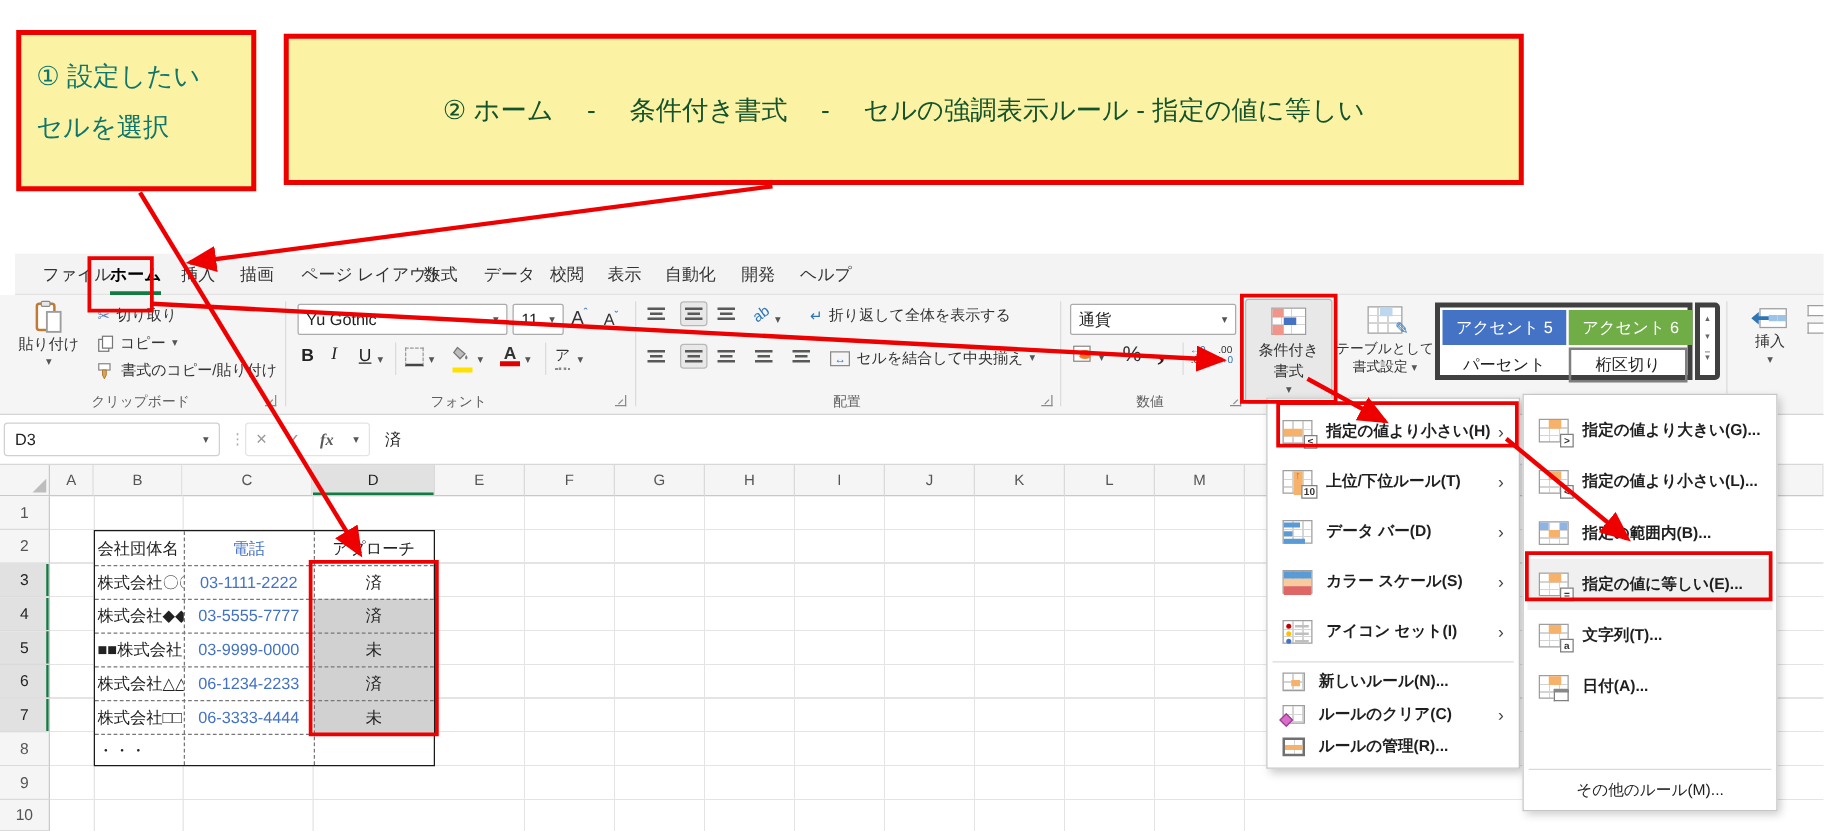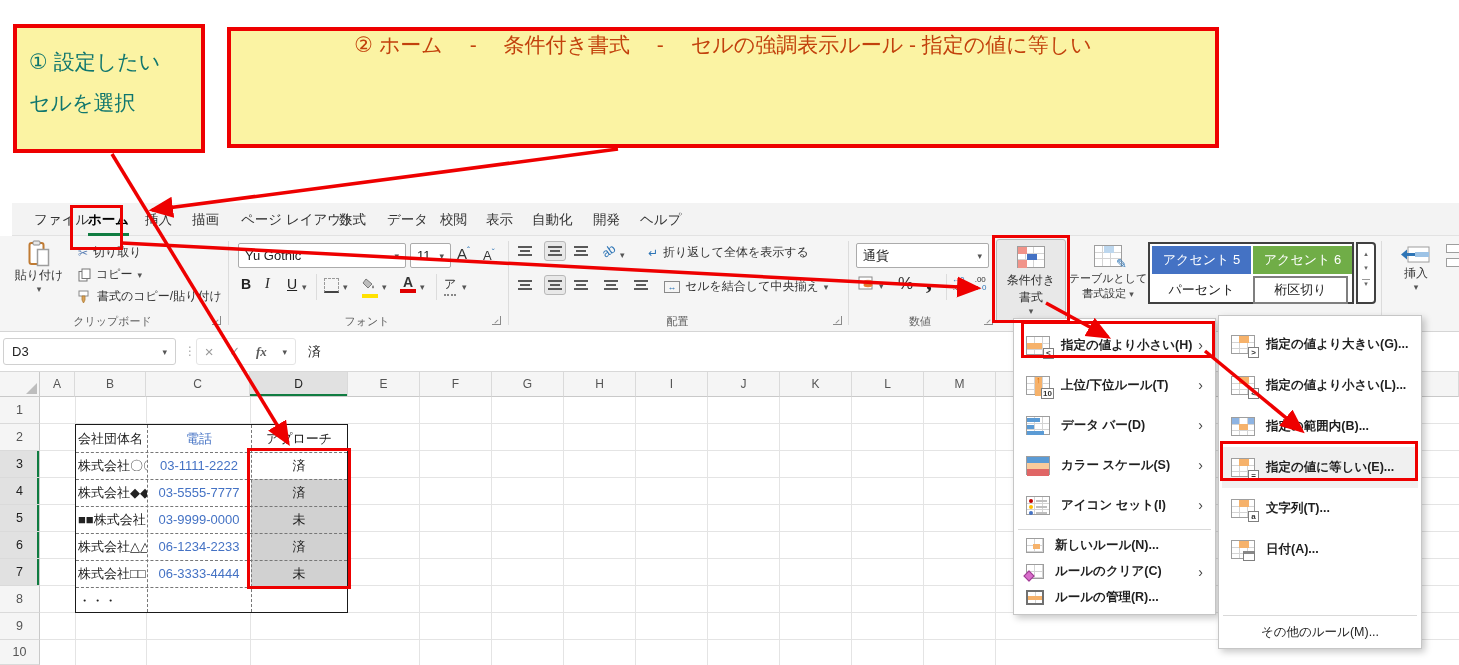--- a/index.html
+++ b/index.html
@@ -3,21 +3,21 @@
 <meta charset="utf-8">
 <style>
 html,body{margin:0;padding:0;background:#fff}
 *{box-sizing:border-box}
 .stage{position:relative;width:1459px;height:665px;overflow:hidden;background:#fff;
   font-family:"Liberation Sans","DejaVu Sans",sans-serif;color:#222}
 .abs{position:absolute}
 
 .note{position:absolute;background:#FBF3A3;border:4px solid #EE0000;z-index:45}
 .note1{left:13px;top:24px;width:192px;height:129px;padding:14px 12px;font-size:21px;line-height:1.95;color:#0f766e}
-.note2{left:227px;top:27px;width:992px;height:121px;display:flex;justify-content:center;font-size:21px;color:#c2410c}
+.note2{left:227px;top:27px;width:992px;height:121px;display:flex;align-items:center;justify-content:center;font-size:21px;color:#14532d}
 
 .redbox{position:absolute;border:3px solid #EE0000;z-index:50;pointer-events:none}
 
 svg.arrows{position:absolute;left:0;top:0;z-index:40;pointer-events:none}
 
 .tabrow{position:absolute;left:12px;top:203px;width:1459px;height:33px;background:#F3F3F3;border-bottom:1px solid #E2E2E2}
 .tab{position:absolute;top:0;height:33px;line-height:33px;font-size:13.5px;color:#333;white-space:nowrap;cursor:default}
 .tab.active{font-weight:700;color:#000;box-shadow:inset 0 -3px 0 #107C41}
 
 .ribbon{position:absolute;left:0;top:236px;width:1459px;height:96px;background:#F5F5F5;border-bottom:1px solid #D5D5D5}
@@ -67,21 +67,21 @@
 .link{color:#4472C4}
 
 .menu{position:absolute;background:#fff;border:1px solid #C6C6C6;box-shadow:3px 3px 7px rgba(0,0,0,.22);z-index:30}
 .mi{position:absolute;left:3px;right:3px;display:flex;align-items:center;font-size:12.5px;font-weight:700;color:#1F1F1F;padding-left:9px}
 .mi .ml{margin-left:11px;white-space:nowrap}
 .mi .ma{position:absolute;right:9px;color:#444;font-size:14px;font-weight:400}
 .msep{position:absolute;left:4px;right:4px;height:1px;background:#D9D9D9}
 .mi.hover{background:#F0F0F0}
 .mi.footer{justify-content:center;padding-left:0;font-weight:400}
 
-.gal{position:absolute;background:#fff;border:2px solid #404040}
+.gal{position:absolute;background:#fff;border:4px solid #404040}
 .galcell{position:absolute;height:28px;line-height:28px;text-align:center;font-size:13px;color:#222}
 </style>
 </head>
 <body>
 
 <div class="stage">
 
   <svg class="arrows" width="1459" height="665">
     <defs>
       <marker id="ah" markerWidth="9" markerHeight="8" refX="6" refY="3" orient="auto" markerUnits="strokeWidth">

